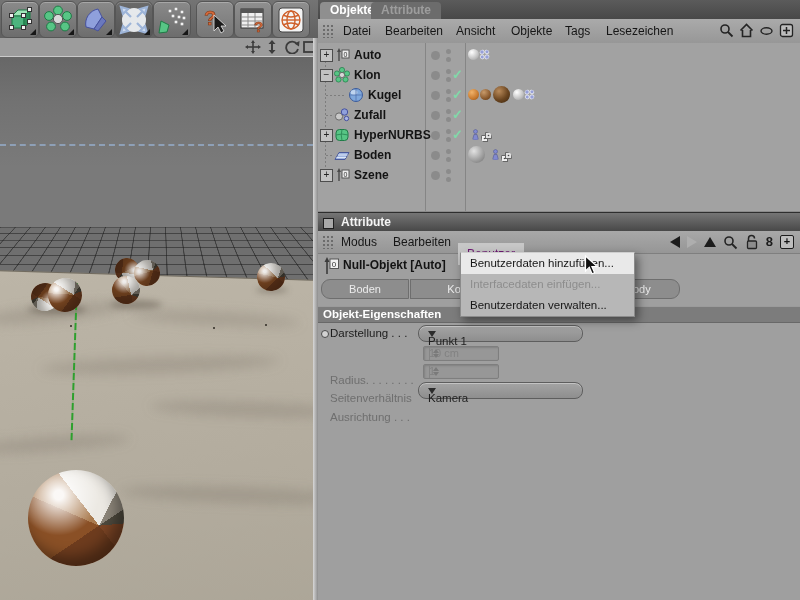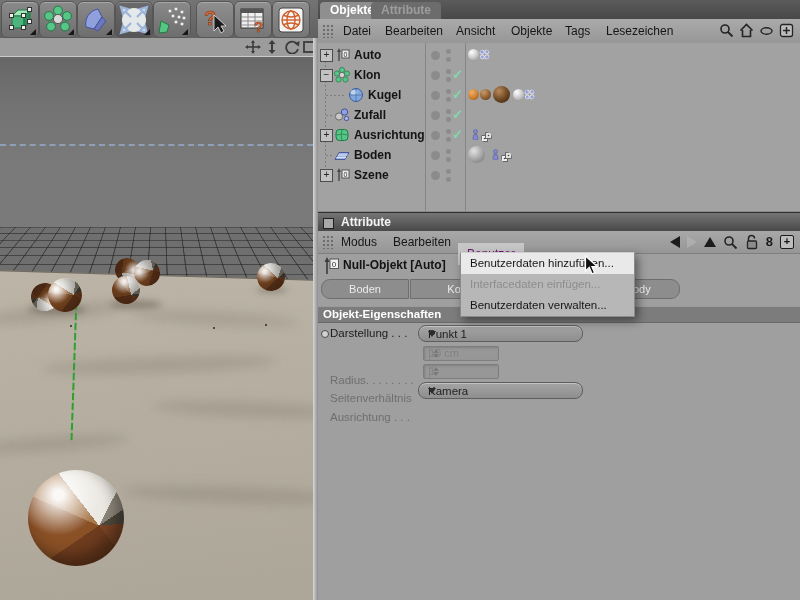--- a/index.html
+++ b/index.html
@@ -135,21 +135,21 @@
   #sechdr span{position:absolute;left:5px;top:0;height:15px;line-height:15px;
     font-size:11.5px;font-weight:bold;color:#ffffff;}
   .frow{position:absolute;left:0;width:482px;height:18px;}
   .flabel{position:absolute;left:12px;top:0;height:18px;line-height:18px;font-size:11.5px;color:#1c1c1c;}
   .flabel.dim{color:#6f6f6f;margin-top:27px;}
   .animdot{position:absolute;left:3px;top:6px;width:6px;height:6px;border-radius:50%;
     background:#d2d2d2;border:1px solid #4a4a4a;}
   .dd{position:absolute;left:100px;top:1px;width:163px;height:15px;border-radius:8px;
     background:linear-gradient(#a4a4a4,#8e8e8e);border:1px solid #5e5e5e;
     box-shadow:inset 0 1px 0 rgba(255,255,255,.35);}
-  .dd span{position:absolute;left:9px;top:1px;height:15px;line-height:15px;font-size:11.5px;color:#1f1f1f;}
+  .dd span{position:absolute;left:9px;top:8px;height:15px;line-height:15px;font-size:11.5px;color:#1f1f1f;}
   .dd .caret{position:absolute;right:8px;top:5px;width:0;height:0;
     border-left:4.5px solid transparent;border-right:4.5px solid transparent;border-top:6px solid #2c2c2c;}
   .numfield{position:absolute;left:105px;top:2px;width:74px;height:13px;background:#979797;
     border:1px solid #7e7e7e;border-radius:2px;box-shadow:inset 1px 1px 2px rgba(0,0,0,.15);}
   .numfield span{position:absolute;left:5px;top:0;height:13px;line-height:13px;font-size:11px;color:#828282;}
   .stepper{position:absolute;right:0;top:0;width:12px;height:13px;border-left:1px solid #858585;}
   .stepper i{position:absolute;left:3px;width:0;height:0;border-left:3px solid transparent;border-right:3px solid transparent;}
   .stepper .up{top:2px;border-bottom:4px solid #7a7a7a;}
   .stepper .dn{bottom:2px;border-top:4px solid #7a7a7a;}
 
@@ -450,21 +450,21 @@
       <span class="sdot" style="top:11.5px"></span>
       <span class="check"></span>
     </div>
 
     <div class="trow" style="top:82px">
       <span class="expbox">+</span>
       <svg class="ticon" style="left:16px" viewBox="0 0 16 16">
         <rect x="2" y="2.5" width="12" height="11" rx="3.5" fill="#57c585" stroke="#1f7a46"></rect>
         <path d="M2,8 Q8,6 14,8 M8,2.5 Q6.5,8 8,13.5" stroke="#2e8f5a" fill="none"></path>
       </svg>
-      <span class="tlabel" style="left:36px">Ausrichtung</span>
+      <span class="tlabel" style="left:36px">HyperNURBS</span>
       <span class="bigdot"></span>
       <span class="sdot" style="top:3.5px"></span>
       <span class="sdot" style="top:11.5px"></span>
       <span class="check"></span>
       <svg class="tag" style="left:152px;background:none" viewBox="0 0 11 11">
         <circle cx="5.5" cy="2.5" r="2" fill="#8189cf" stroke="#4a4f8a" stroke-width=".5"></circle>
         <path d="M2.5,11 L4,5.5 H7 L8.5,11 Z" fill="#8189cf" stroke="#4a4f8a" stroke-width=".5"></path>
       </svg>
       <svg class="tag" style="left:163px;top:7px;background:none" viewBox="0 0 11 11">
         <rect x="0.5" y="3.5" width="6" height="6" fill="#f2f2f2" stroke="#666"></rect>

